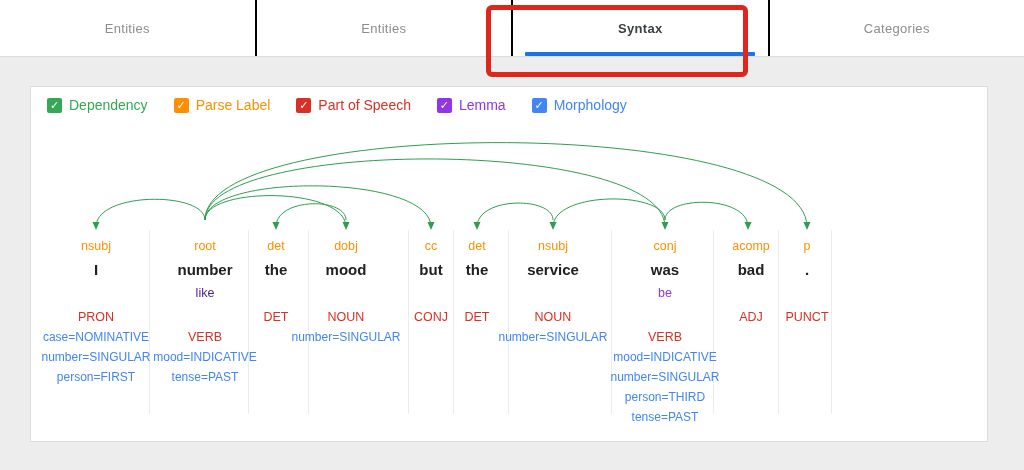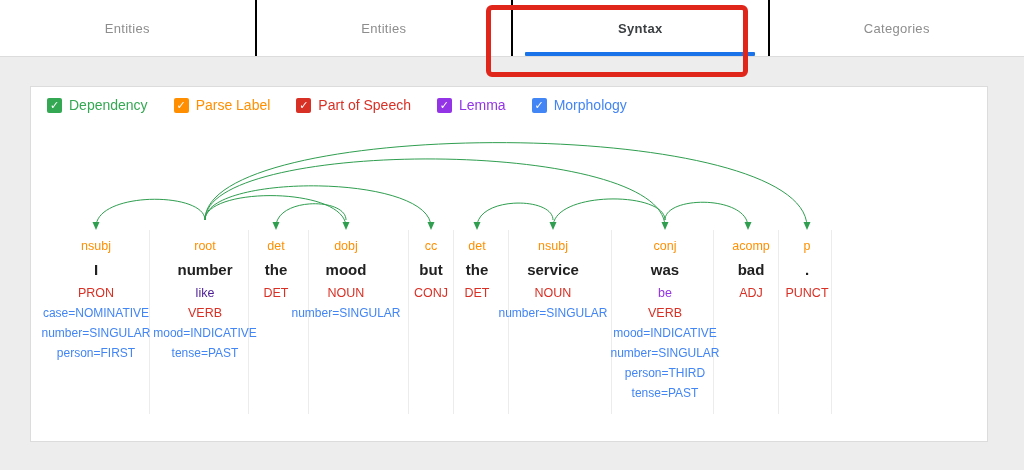--- a/index.html
+++ b/index.html
@@ -49,21 +49,21 @@
   .legend-label{font-size:14px;}
   
   .viz-svg{position:absolute;left:0;top:0;}
   .col-sep{position:absolute;top:143px;width:1px;height:184px;background:#ececec;}
   .token{
     position:absolute;top:150px;width:140px;text-align:center;
   }
   .token .t-parse{display:block;font-size:12.5px;line-height:18px;}
   .token .t-word{display:block;font-size:15px;line-height:26px;font-weight:bold;color:#212121;margin-top:2px;}
   .token .t-lemma{display:block;font-size:12.5px;line-height:20px;}
-  .token .t-pos{display:block;font-size:12.5px;line-height:20px;}
+  .token .t-pos{display:block;font-size:12.5px;line-height:20px;margin-top:24px;}
   .token .t-morph{display:block;font-size:12px;line-height:20px;white-space:nowrap;}
 </style>
 </head>
 <body>
 
 <div class="tabbar">
   <div class="tab">
     <span>Entities</span>
   </div>
   <div class="tab">

